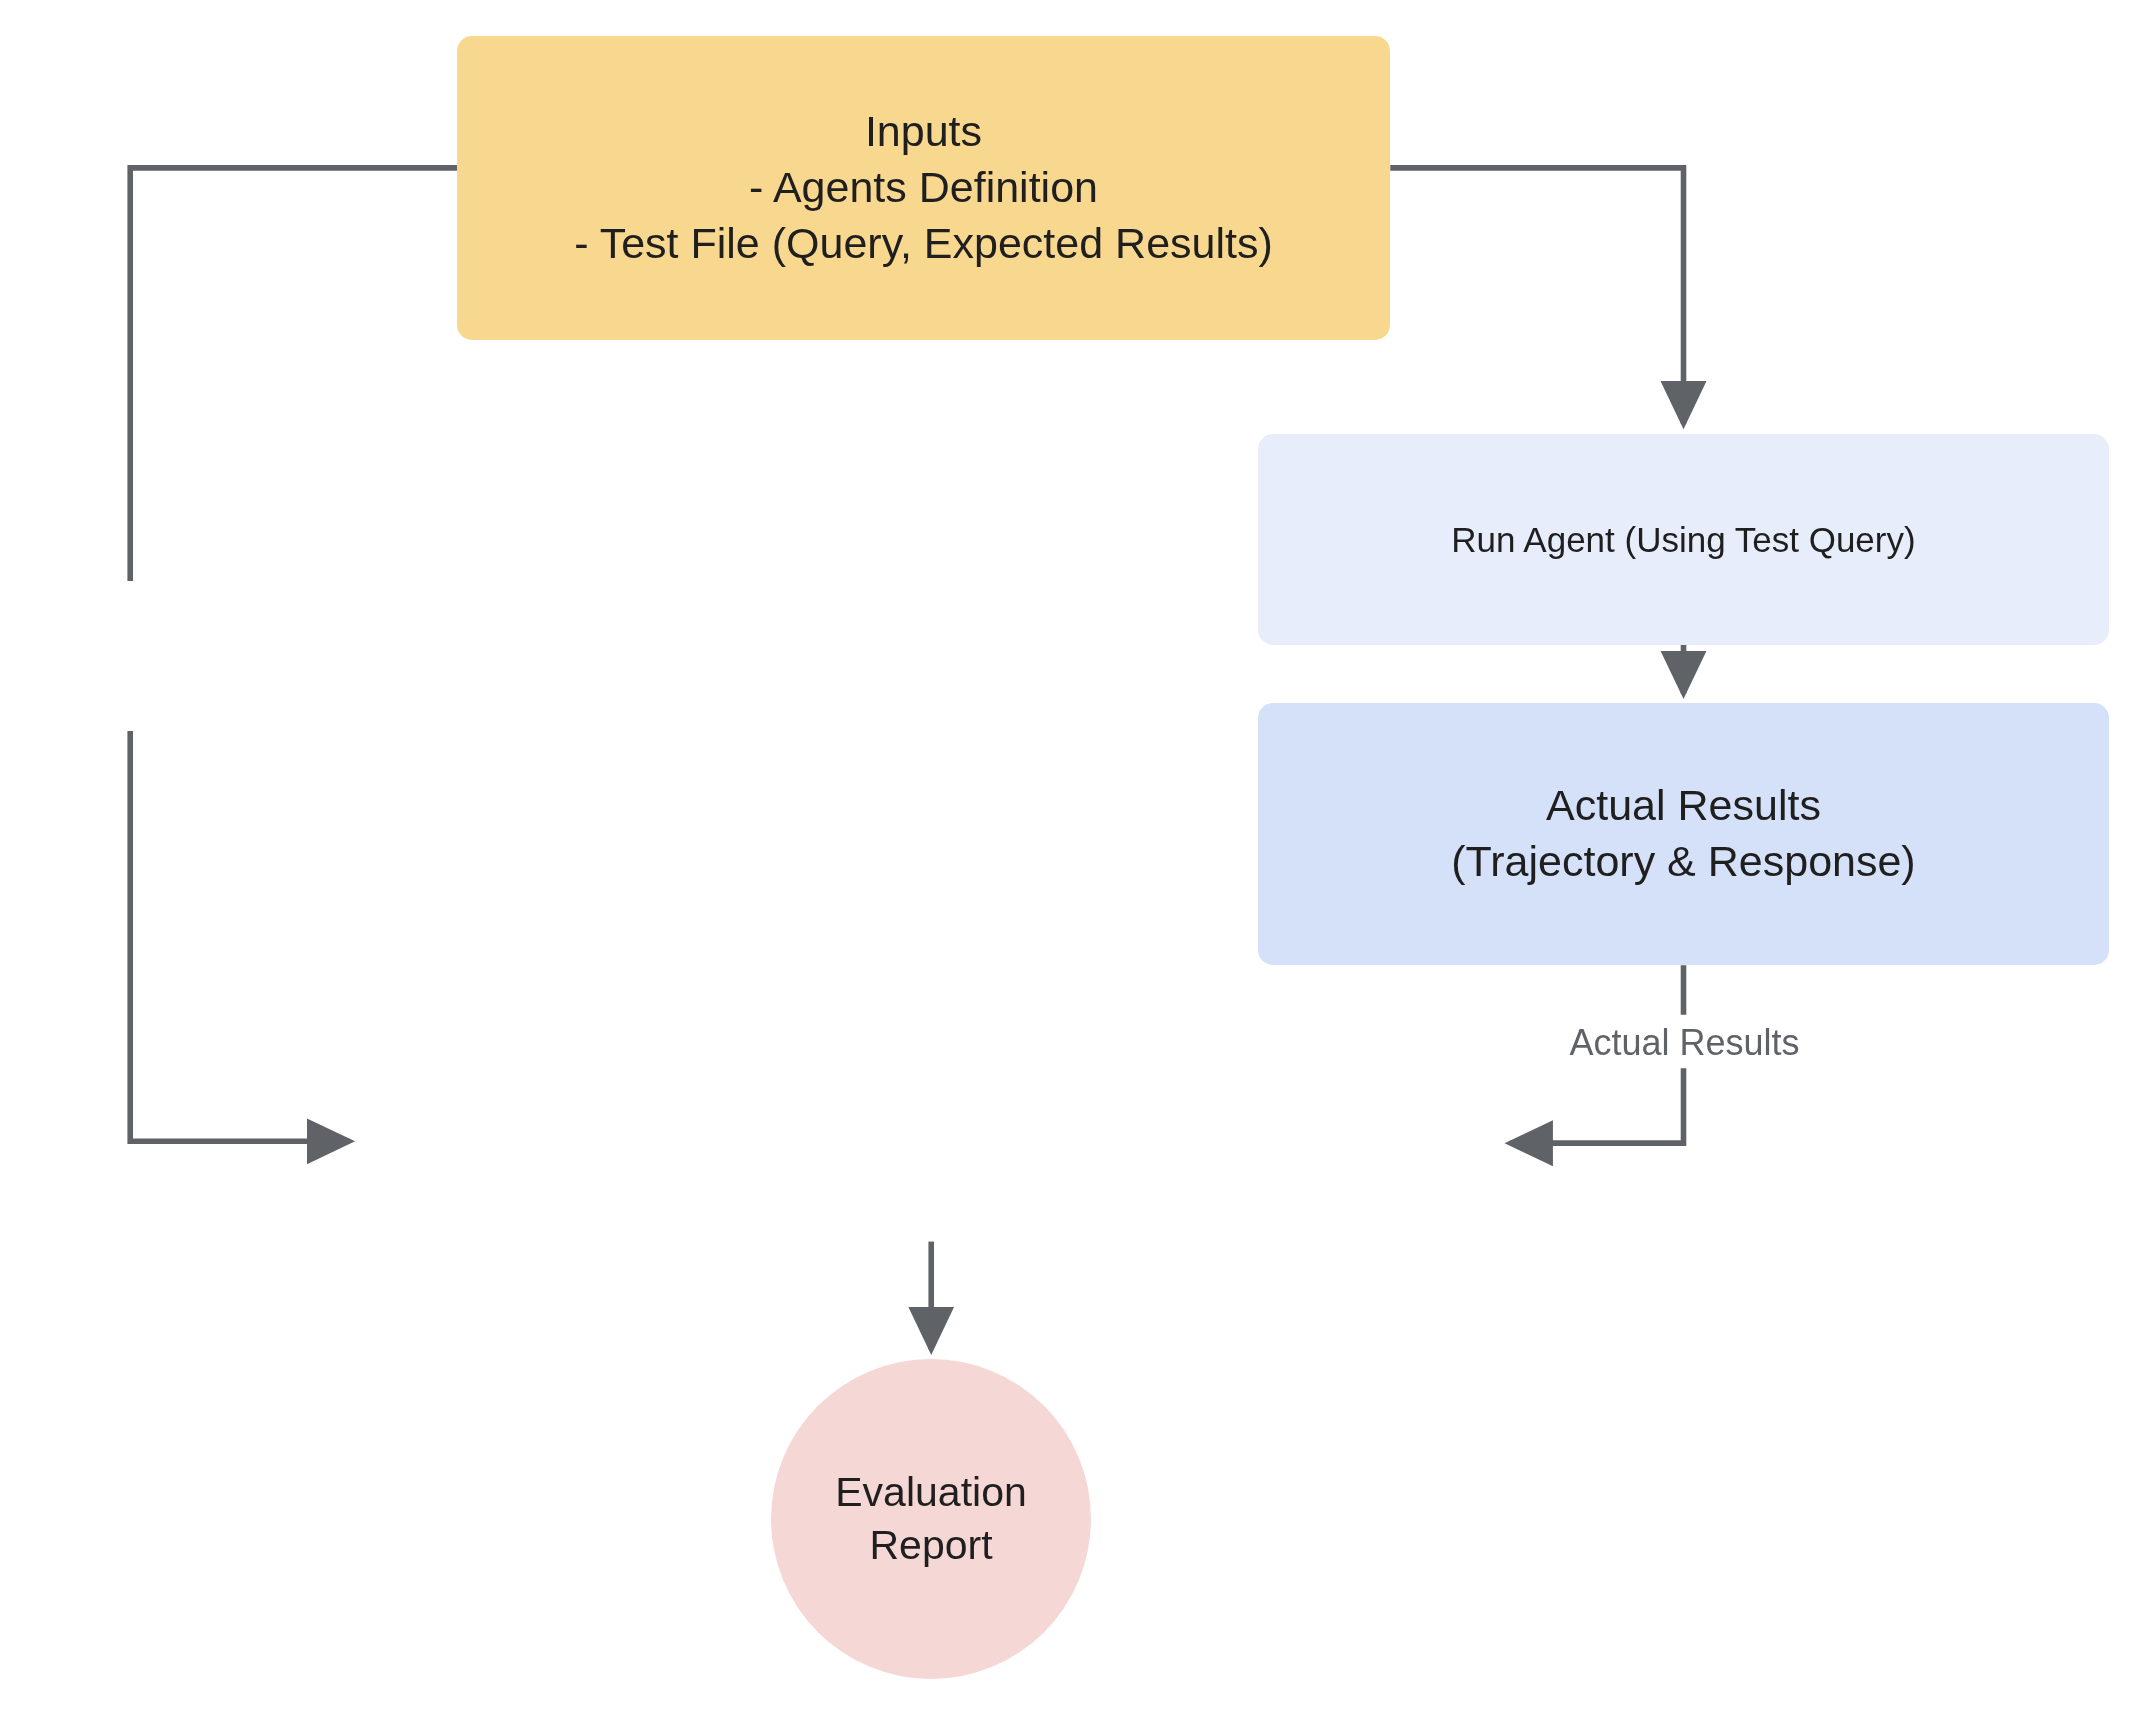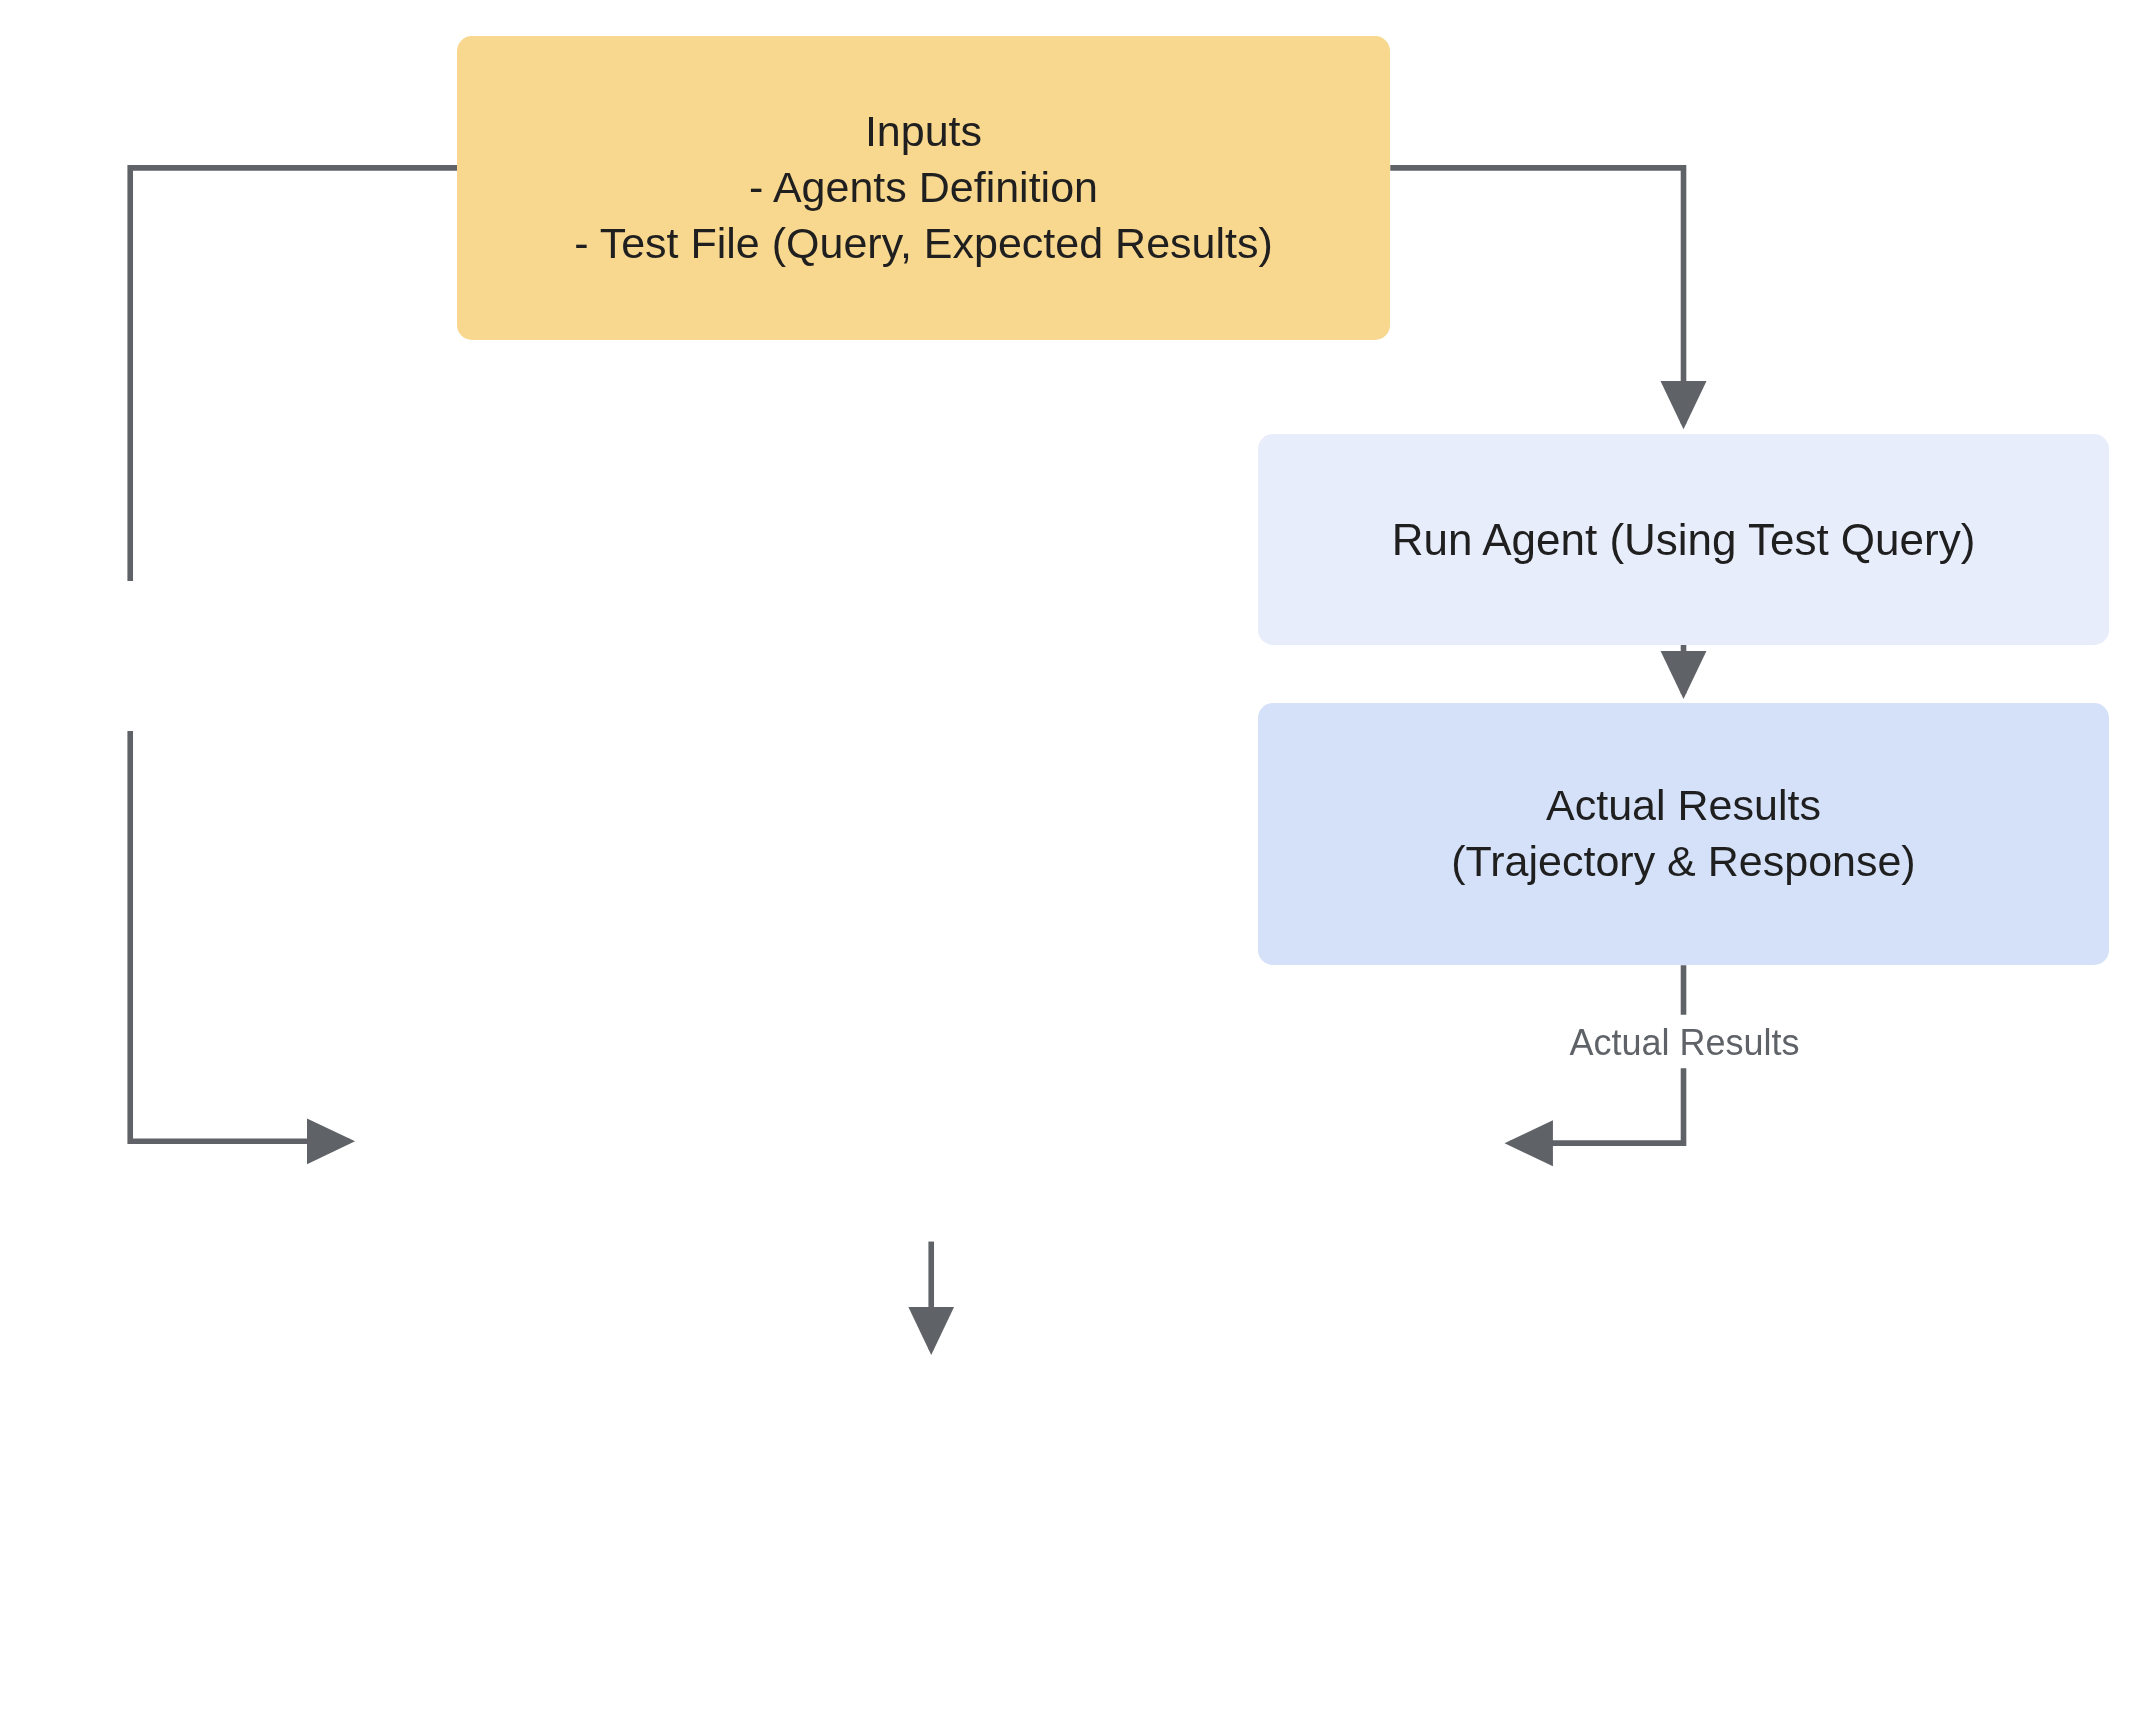--- a/index.html
+++ b/index.html
@@ -55,21 +55,21 @@
   }
 
   
   #node-run-agent {
     left: 1258px;
     top: 434px;
     width: 851px;
     height: 211px;
     background: #e8edfb;
     border-radius: 15px;
-    font-size: 44px;
+    font-size: 35px;
   }
 
   
   #node-actual-results {
     left: 1258px;
     top: 703px;
     width: 851px;
     height: 262px;
     background: #d4e1f8;
     border-radius: 15px;
@@ -153,18 +153,22 @@
   <div class="node" id="node-run-agent">
     <span class="label">Run Agent (Using Test Query)</span>
   </div>
 
   <div class="node" id="node-actual-results">
     <span class="label">Actual Results
 (Trajectory &amp; Response)</span>
   </div>
 
 
+  <div class="node" id="node-eval-report">
+    <span class="label">Evaluation
+Report</span>
+  </div>
 
 
   <div class="edge-label" id="edge-label-actual">Actual Results</div>
 
 </div>
 
 
 </body></html>

